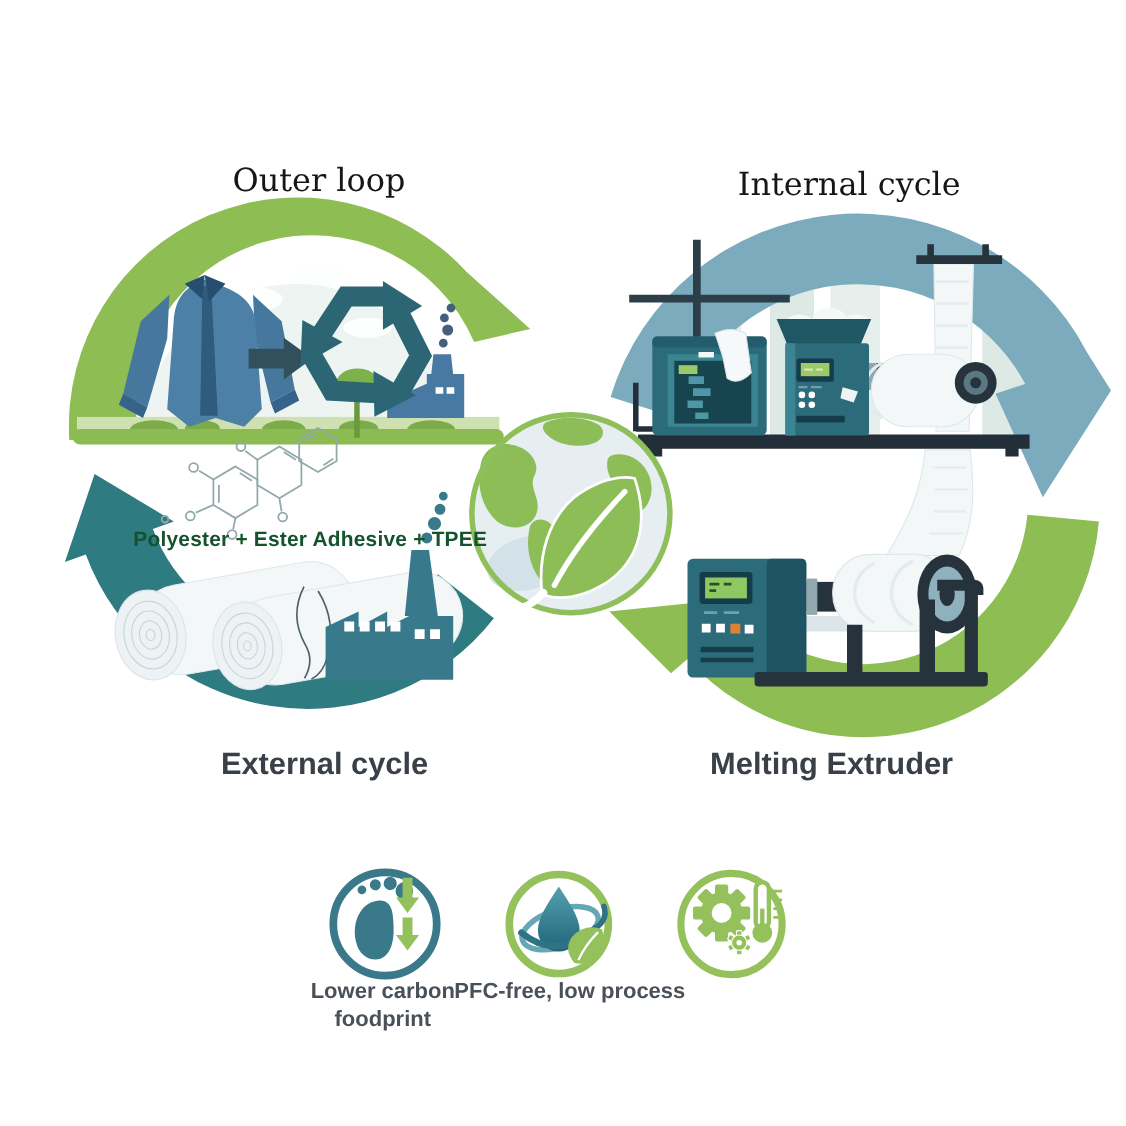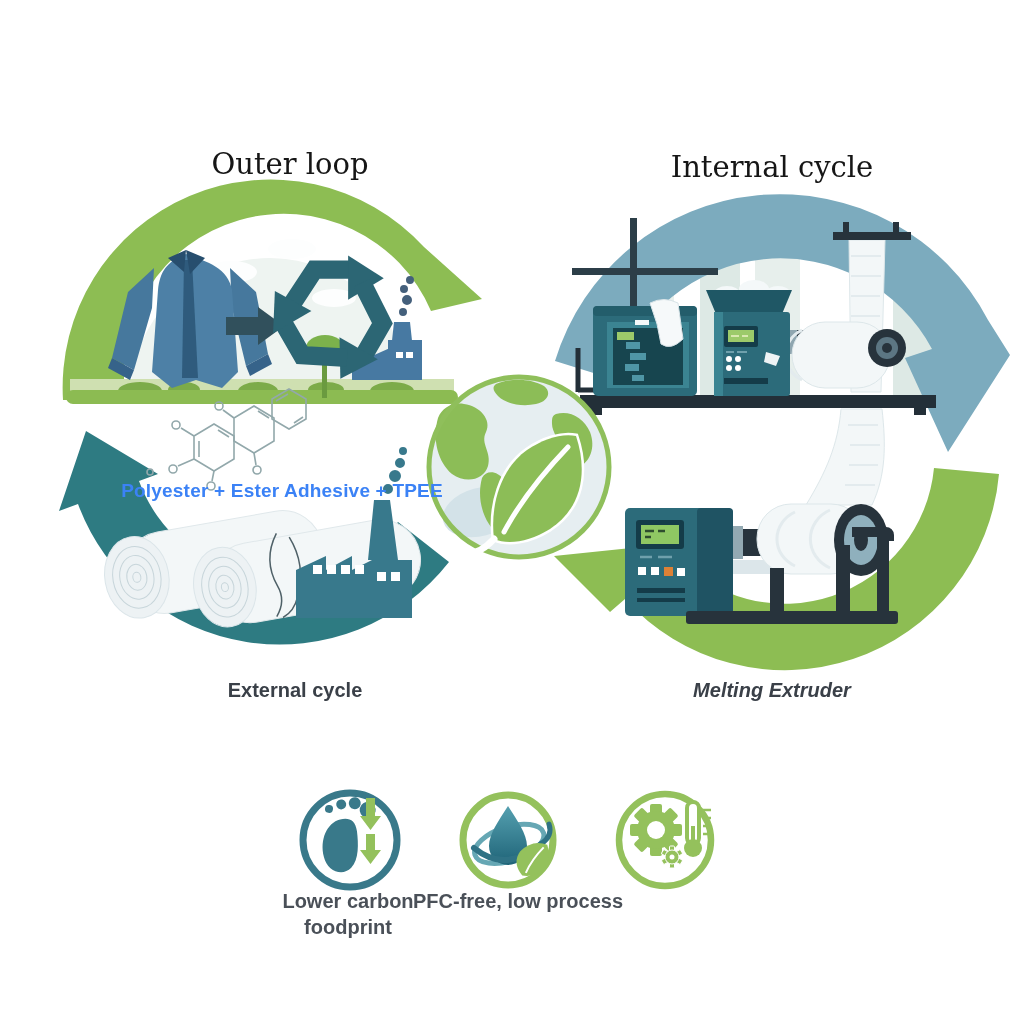--- a/index.html
+++ b/index.html
@@ -1,22 +1,22 @@
 <!DOCTYPE html>
 <html><head>
 <meta charset="utf-8">
 <style>
   html,body{margin:0;padding:0;background:#fff;}
   .canvas{position:relative;width:1024px;height:1024px;background:#ffffff;overflow:hidden;
           font-family:"Liberation Sans",sans-serif;}
   .art{position:absolute;left:0;top:0;}
   .lbl{position:absolute;transform:translateX(-50%);white-space:nowrap;}
   .title-serif{font-family:"DejaVu Serif","Liberation Serif",serif;font-size:29px;font-weight:500;color:#161616;}
-  .cycle-label{font-size:20px;font-weight:bold;color:#3a4048;}
-  .materials{font-size:19px;font-weight:bold;color:#3b82f6;letter-spacing:.2px;}
+  .cycle-label{font-size:28px;font-weight:bold;color:#3a4048;}
+  .materials{font-size:19px;font-weight:bold;color:#14532d;letter-spacing:.2px;}
   .benefit{position:absolute;transform:translateX(-50%);text-align:center;font-size:20px;font-weight:bold;
            color:#4a5058;line-height:26px;}
 </style>
 </head>
 <body>
 
 <div class="canvas">
 
 <svg class="art" width="1024" height="1024" viewBox="0 0 1024 1024">
   <defs>
@@ -234,21 +234,21 @@
       <circle r="7" stroke="#ffffff"></circle>
       <circle r="2.5" fill="#ffffff"></circle>
     </g>
   </g>
 </svg>
 
 <div class="lbl title-serif" style="left:290px;top:147px;">Outer loop</div>
 <div class="lbl title-serif" style="left:772px;top:150px;">Internal cycle</div>
 <div class="lbl materials" style="left:282px;top:480px;">Polyester + Ester Adhesive + TPEE</div>
 <div class="lbl cycle-label" style="left:295px;top:679px;">External cycle</div>
-<div class="lbl cycle-label" style="left:772px;top:679px;font-style:italic;">Melting Extruder</div>
+<div class="lbl cycle-label" style="left:756px;top:679px;">Melting Extruder</div>
 
 <div class="benefit" style="left:348px;top:888px;">
   <div>Lower carbon</div>
   <div>foodprint</div>
 </div>
 <div class="benefit" style="left:518px;top:888px;">
   <div>PFC-free, low process</div>
 </div>
 
 </div>

